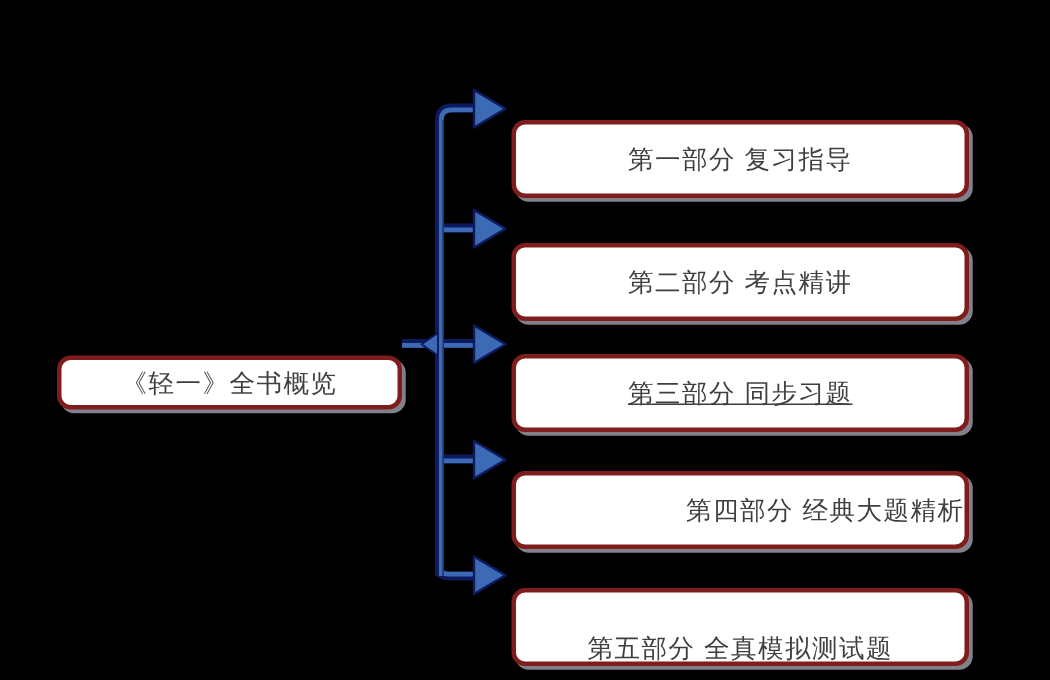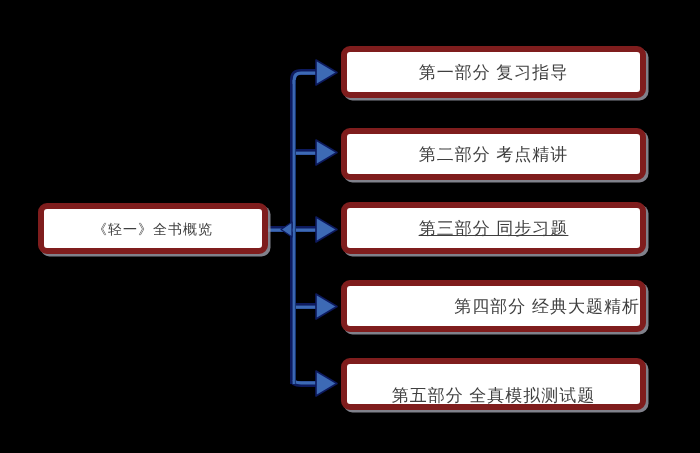--- a/index.html
+++ b/index.html
@@ -28,40 +28,41 @@
     top: 0;
     width: 700px;
     height: 453px;
     pointer-events: none;
   }
   
   .node {
     position: absolute;
     box-sizing: border-box;
     background: #ffffff;
-    border: 6px solid #7f1d1d;
+    border: 3px solid #7f1d1d;
     border-radius: 9px;
     box-shadow: 2.5px 2.5px 0 0 rgba(150,152,163,0.85);
     display: flex;
     align-items: center;
     justify-content: center;
     color: #3f3f3f;
     letter-spacing: 1px;
     white-space: nowrap;
+    margin-top: 34px;
   }
   .node-label {
     display: block;
     line-height: 1;
   }
   #root-node {
     left: 38px;
     top: 203px;
     width: 230px;
-    height: 51px;
-    font-size: 14px;
+    height: 36px;
+    font-size: 17px;
   }
   .branch-node {
     left: 341px;
     width: 305px;
     height: 52px;
     font-size: 17px;
   }
   #branch-node-0 { top: 46px; }
   #branch-node-1 { top: 128px; }
   #branch-node-2 { top: 202px; text-decoration: underline; }

